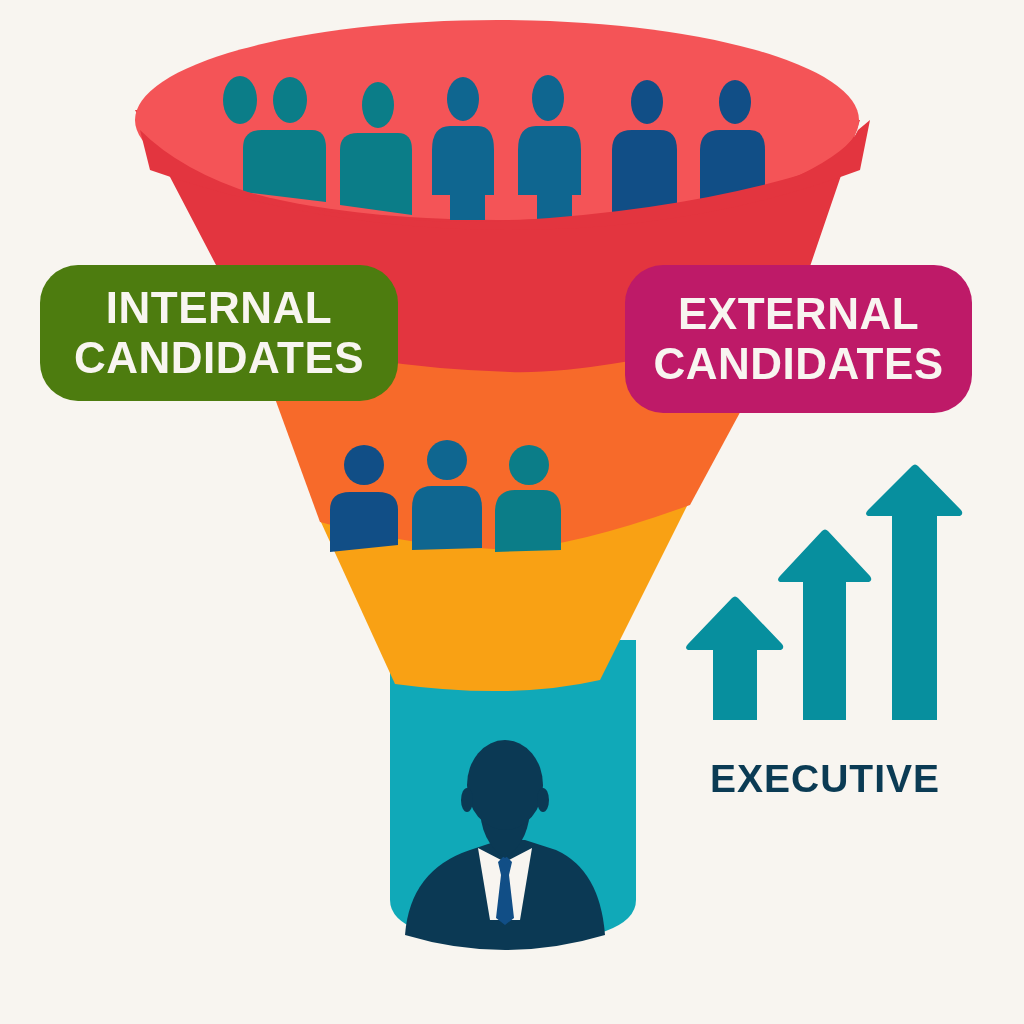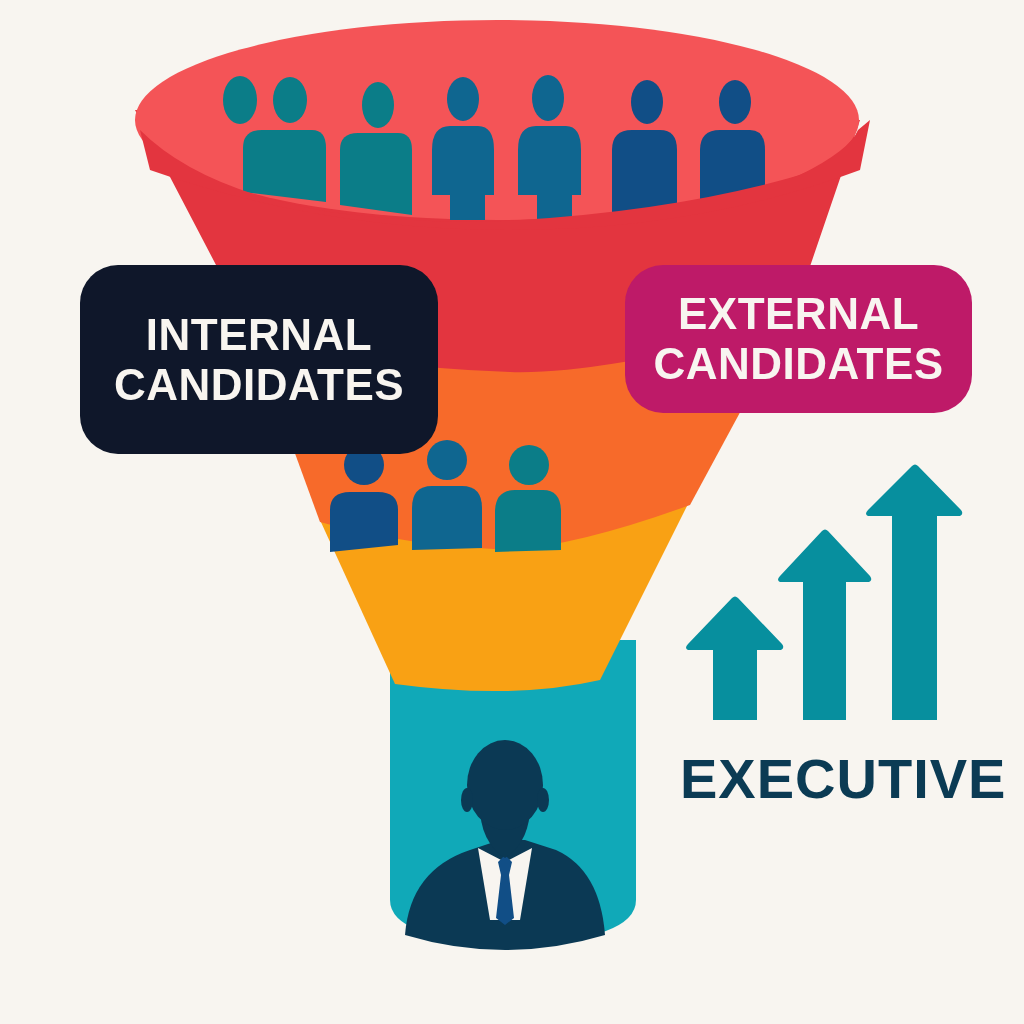--- a/index.html
+++ b/index.html
@@ -1,21 +1,21 @@
 <!DOCTYPE html>
 <html><head>
 <meta charset="utf-8">
 <style>
   html, body { margin:0; padding:0; }
   body { width:1024px; height:1024px; background:#f8f5f0; overflow:hidden; position:relative; font-family:"Liberation Sans", "DejaVu Sans", sans-serif; }
   svg.scene { position:absolute; left:0; top:0; }
   .label-box { position:absolute; border-radius:38px; display:flex; flex-direction:column; align-items:center; justify-content:center; color:#f8f5f0; font-weight:bold; font-size:44px; line-height:50px; letter-spacing:0.5px; text-align:center; }
-  #internal { left:40px; top:265px; width:358px; height:189px; background:#0f172a;margin-left:40px; }
+  #internal { left:40px; top:265px; width:358px; height:136px; background:#4d7c0f; }
   #external { left:625px; top:265px; width:347px; height:148px; background:#be1a68; }
-  .exec { position:absolute; left:680px; top:750px; width:290px; text-align:center; color:#0b3b54; font-weight:bold; font-size:56px; line-height:58px; letter-spacing:1px; }
+  .exec { position:absolute; left:680px; top:750px; width:290px; text-align:center; color:#0b3b54; font-weight:bold; font-size:39px; line-height:58px; letter-spacing:1px; }
 </style>
 </head>
 <body>
 
 <svg class="scene" width="1024" height="1024" viewBox="0 0 1024 1024">
 
   <g>
     <path d="M390 640 L636 640 L636 900 Q636 940 513 945 Q390 940 390 900 Z" fill="#10a9b8"></path>
     <g>
       <path d="M405 935 Q410 870 470 850 L500 840 L525 840 L556 850 Q600 870 605 935 Q555 950 505 950 Q455 950 405 935 Z" fill="#0b3954"></path>

